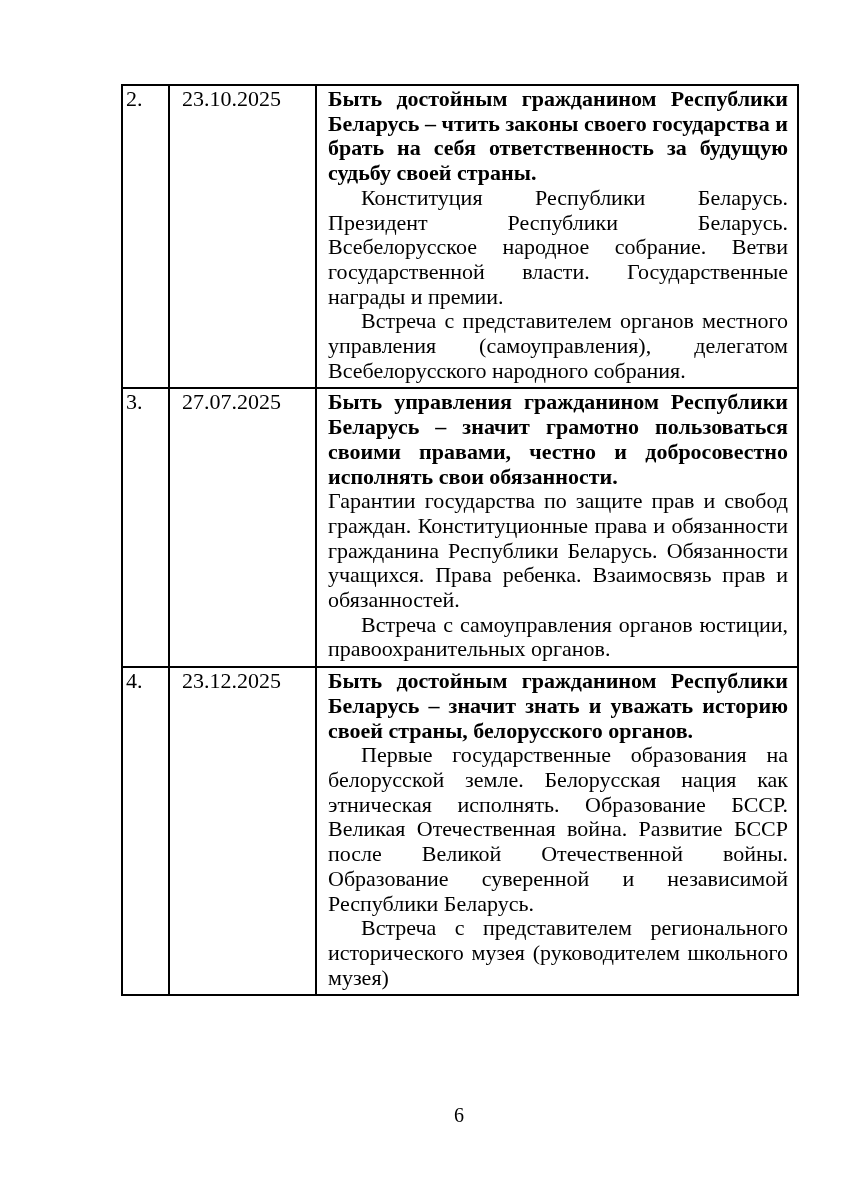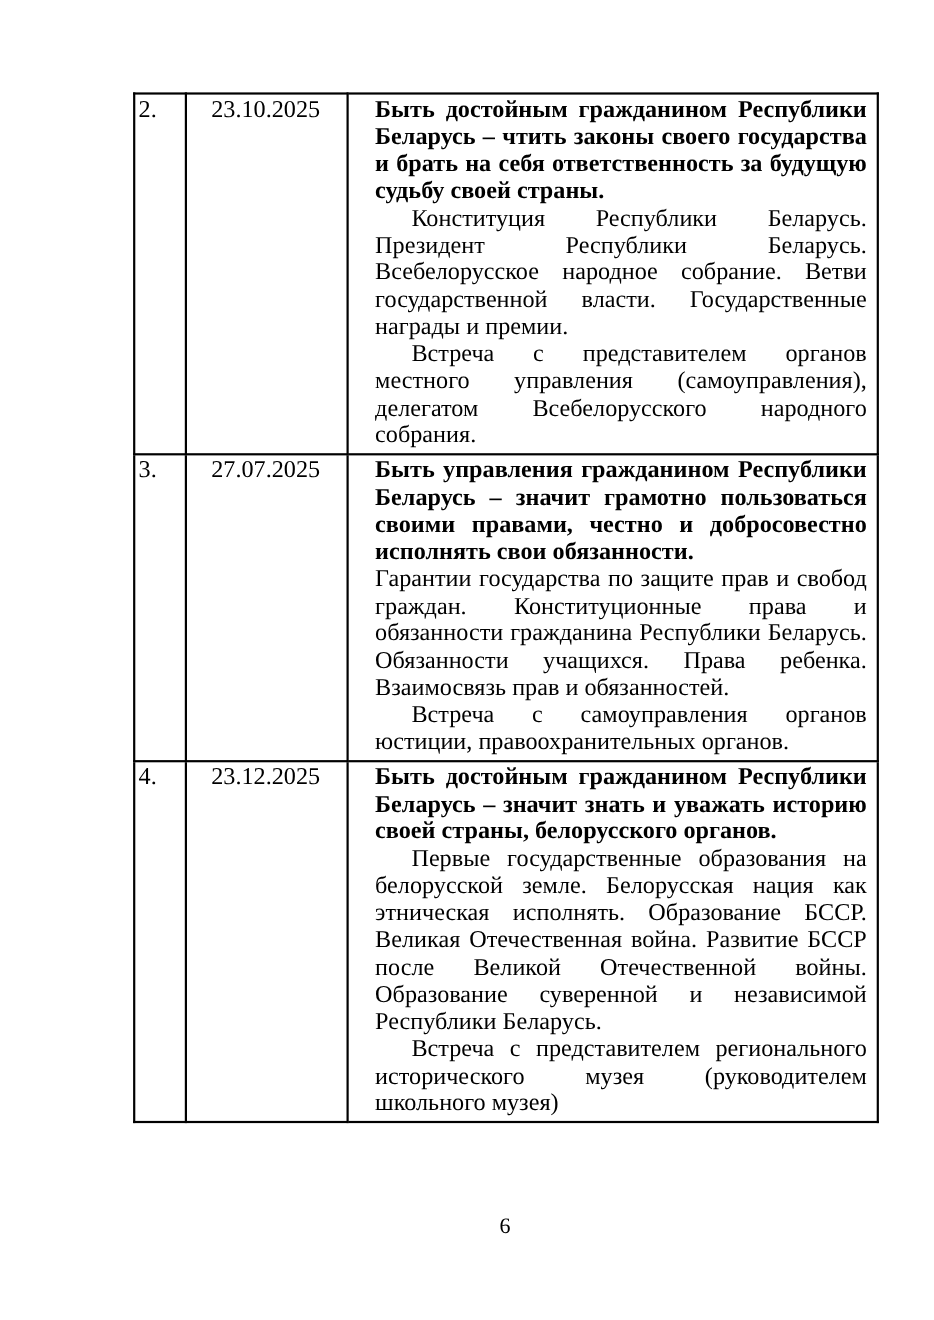--- a/index.html
+++ b/index.html
@@ -27,22 +27,22 @@
     border: 2px solid #000000;
     vertical-align: top;
     font-size: 22px;
     line-height: 24.7px;
     padding: 1px 2px 3px 2px;
   }
   col.c-num   { width: 47px; }
   col.c-date  { width: 147px; }
   col.c-topic { width: 482px; }
   td.cell-num  { padding-left: 3px; }
-  td.cell-date { padding-left: 22px; white-space: nowrap; }
-  td.cell-topic { padding: 1px 9px 4px 24px; }
+  td.cell-date { padding-left: 12px; white-space: nowrap; }
+  td.cell-topic { padding: 1px 9px 4px 11px; }
   td.cell-topic p { margin: 0; }
   p.topic-title {
     font-weight: bold;
     text-align: justify;
   }
   p.topic-para {
     text-align: justify;
   }
   p.topic-para.indent { text-indent: 33px; }
   .page-number {

